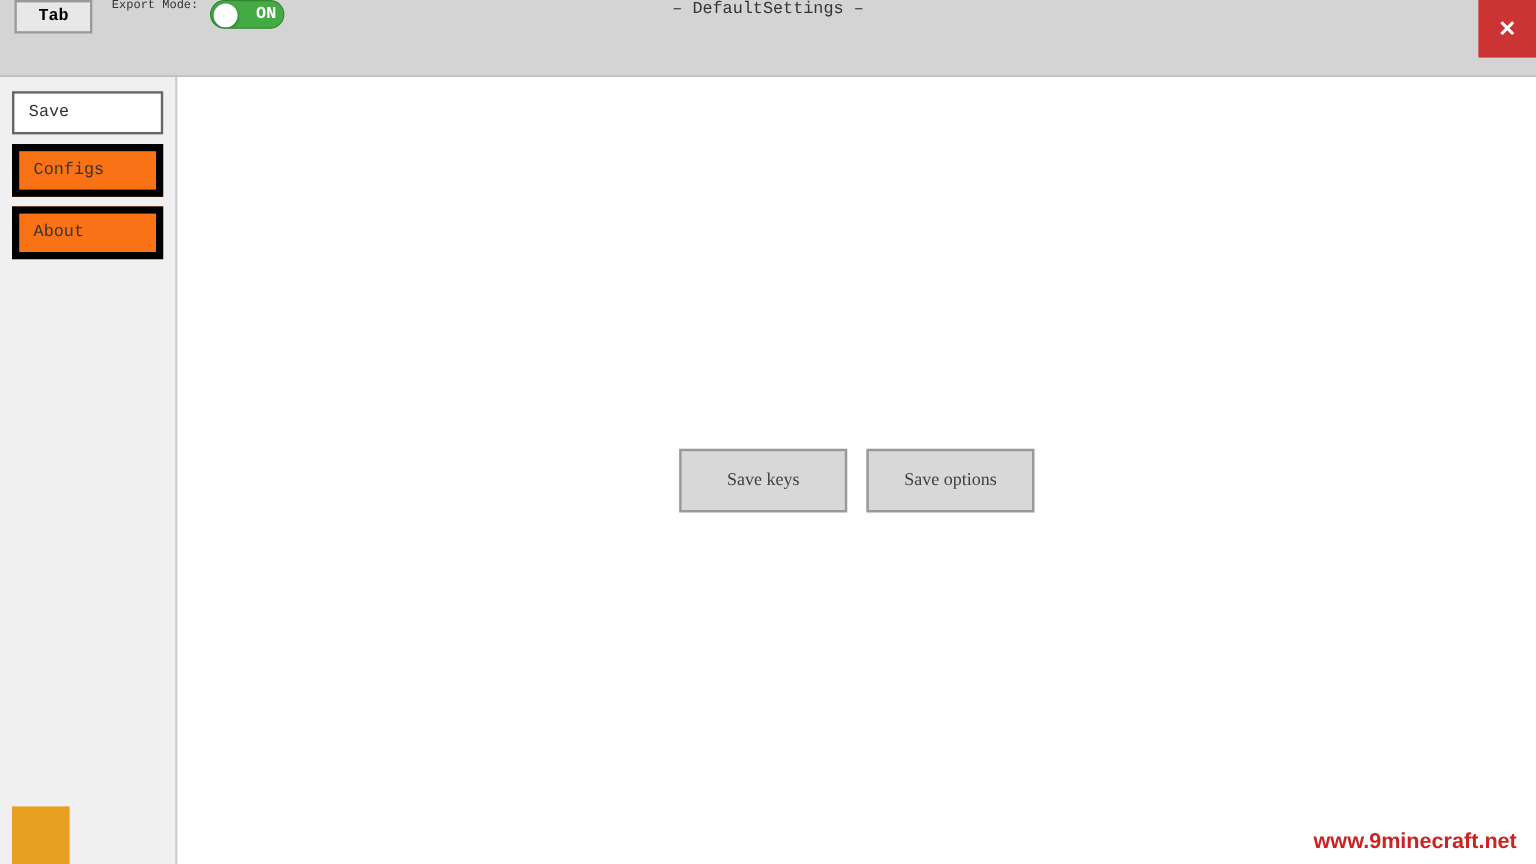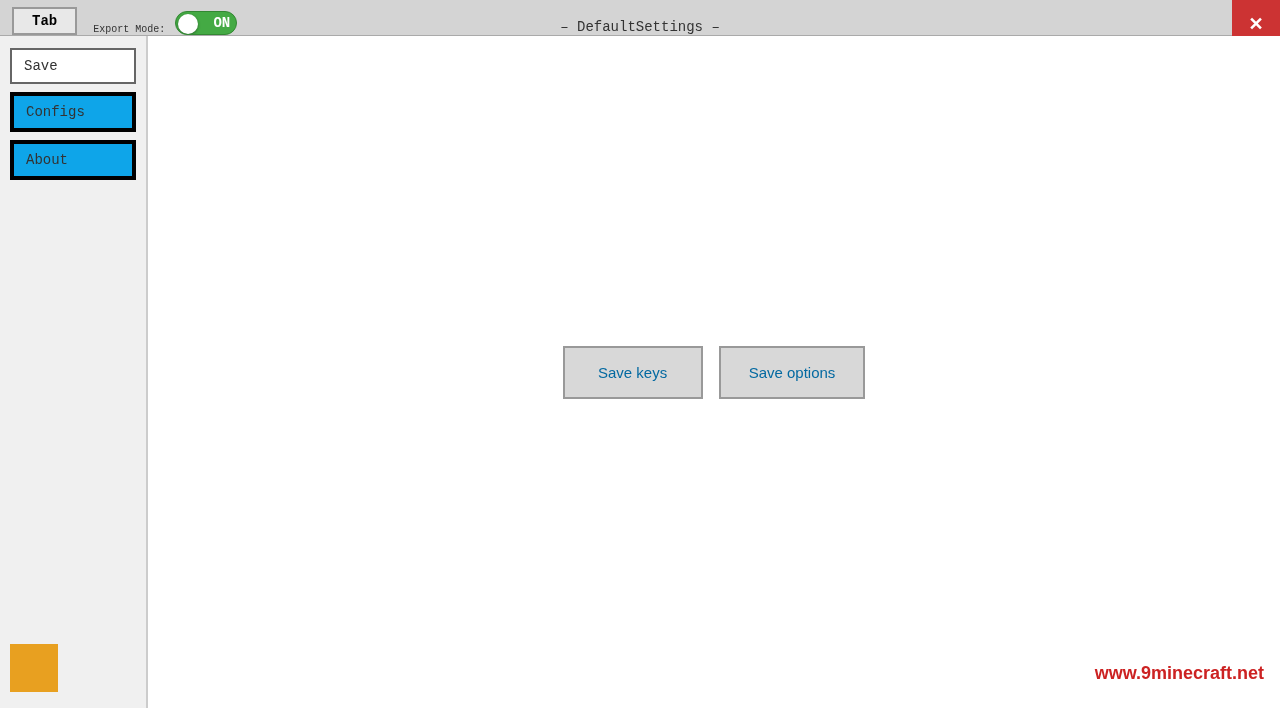--- a/index.html
+++ b/index.html
@@ -13,24 +13,24 @@
       height: 720px;
       background: #ffffff;
       font-family: 'Courier New', Courier, monospace;
       overflow: hidden;
       position: relative;
     }
 
     
     .header {
       width: 100%;
-      height: 36px;
+      height: 64px;
       background: #d4d4d4;
       display: flex;
-      align-items: flex-end;
+      align-items: flex-start;
       padding: 0 12px;
       position: relative;
       border-bottom: 1px solid #aaaaaa;
     }
 
     .header-tab {
       background: #e8e8e8;
       border: 2px solid #999999;
       padding: 4px 18px;
       font-size: 14px;
@@ -120,22 +120,22 @@
       background: #f0f0f0;
       border-right: 2px solid #cccccc;
       padding: 12px 10px;
       display: flex;
       flex-direction: column;
       gap: 8px;
       position: relative;
     }
 
     .sidebar-btn {
-      background: #0ea5e9;
-      border: 4px solid #000000;
+      background: #f97316;
+      border: 6px solid #000000;
       padding: 8px 12px;
       font-size: 14px;
       font-family: 'Courier New', Courier, monospace;
       cursor: pointer;
       text-align: left;
       color: #333333;
       width: 100%;
     }
 
     .sidebar-btn.active {
@@ -170,23 +170,23 @@
       display: flex;
       gap: 16px;
       align-items: center;
     }
 
     .save-action-btn {
       background: #d8d8d8;
       border: 2px solid #999999;
       padding: 16px 28px;
       font-size: 15px;
-      font-family: Liberation Sans, sans-serif;
-      cursor: pointer;
-      color: #0369a1;
+      font-family: Liberation Serif, serif;
+      cursor: pointer;
+      color: #404040;
       min-width: 140px;
       text-align: center;
     }
 
     
     .watermark {
       position: absolute;
       bottom: 24px;
       right: 16px;
       font-size: 18px;

